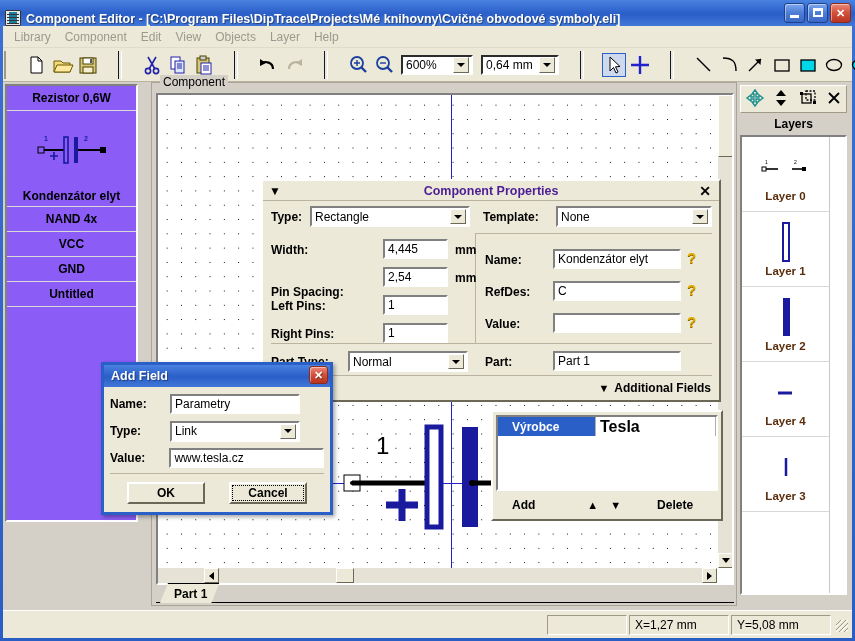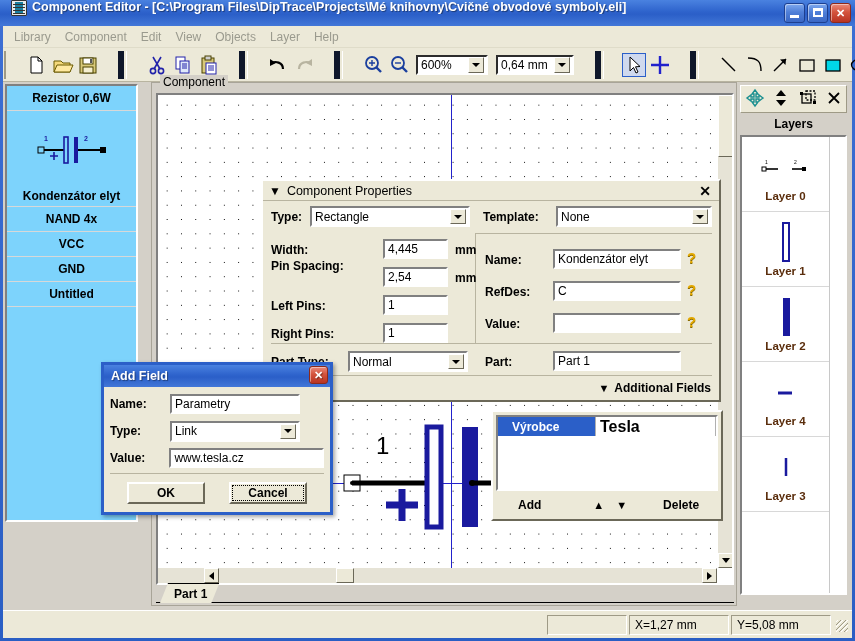--- a/index.html
+++ b/index.html
@@ -17,22 +17,22 @@
   #app-window {
     position:absolute; left:0; top:0; width:855px; height:641px;
     background: linear-gradient(to bottom,#3d6fd4 0%, #2a5ec4 100%);
     padding: 3px 3px 3px 3px;
   }
 
   
   #titlebar {
     position:absolute; left:0; top:0; width:855px; height:26px;
     background: linear-gradient(to bottom, #4a82e0 0%, #2e63cc 45%, #2b5fc8 55%, #4277d8 100%);
-    display:flex; align-items:flex-start;
-    padding-left:11px;
+    display:flex; align-items:flex-end;
+    padding-left:5px;
   }
   #titlebar .tb-icon {
     width:16px; height:16px; margin-right:5px; position:relative;
     background:#e8e8e8; border:1px solid #333; border-radius:1px;
     flex:0 0 auto;
   }
   #titlebar .tb-icon:before{
     content:""; position:absolute; left:3px; top:1px; width:8px; height:12px;
     background:#1a7fa0;
   }
@@ -70,21 +70,21 @@
     padding:3px 7px; font-size:12px; color:#9a9a8e; white-space:nowrap;
   }
 
   
   #toolbar {
     position:absolute; left:3px; top:48px; width:849px; height:34px;
     background:#ece9d8; display:flex; align-items:center;
     border-bottom:1px solid #b8b4a0;
   }
   .tgrp { display:flex; align-items:center; height:28px; padding:0 17px;
-          border-left:1px solid #fff; border-right:6px solid #0f172a; margin:0 1px; }
+          border-left:1px solid #fff; border-right:1px solid #0f172a; margin:0 1px; }
   .tgrp:first-child { border-left:2px solid #9e9a86; }
   .tbi { width:24px; height:24px; position:relative; margin:0 1px; cursor:default; }
   .tbi svg { display:block; }
   .tbi.sel { border:1px solid #2b5fc8; background:#cfd9ee; }
 
   .combo {
     height:20px; border:2px inset #dcd8cc; background:#fff;
     display:flex; align-items:center; position:relative;
     font-size:12px; margin:0 4px; padding-left:3px;
     border-top-color:#808080; border-left-color:#808080;
@@ -101,21 +101,21 @@
 
   
   #client {
     position:absolute; left:3px; top:82px; width:849px; height:528px;
     background:#d4d0c8;
   }
 
   
   #complist {
     position:absolute; left:2px; top:2px; width:133px; height:438px;
-    background:#7dd3fc; border:2px solid; border-color:#808080 #fff #fff #808080;
+    background:#8b5cf6; border:2px solid; border-color:#808080 #fff #fff #808080;
   }
   .cl-item {
     height:25px; border-bottom:1px solid #d8d8d8;
     display:flex; align-items:center; justify-content:center;
     font-size:12px; color:#000; font-weight:bold;
   }
   .cl-item.big { height:96px; flex-direction:column; justify-content:flex-end; padding-bottom:3px; }
   .cl-preview { flex:1; display:flex; align-items:center; justify-content:center; width:100%; }
 
   
@@ -178,21 +178,21 @@
     position:absolute; left:258px; top:97px; width:460px; height:223px;
     background:#ece9d8;
     border:2px solid; border-color:#fff #6b6858 #6b6858 #fff;
     font-size:12px;
   }
   #props .ph {
     height:20px; display:flex; align-items:center;
     padding:0 4px 0 6px; border-bottom:1px solid #b8b4a0;
   }
   #props .ph .tri { margin-right:6px; }
-  #props .ph .pht { font-weight:normal; font-size:12.5px; color:#000000; flex:1; }
+  #props .ph .pht { font-weight:bold; font-size:12.5px; color:#4c1d95; flex:1;text-align:center; }
   #props .ph .pclose { font-weight:bold; font-size:14px; color:#000; padding:0 4px; line-height:1; }
 
   .fld-label { font-weight:bold; font-size:12px; color:#000; }
   .tinput {
     background:#fff; border:2px solid; border-color:#808080 #fff #fff #808080;
     height:20px; display:flex; align-items:center; padding-left:3px;
     font-size:12px; color:#000; overflow:hidden; white-space:nowrap;
   }
   .tcombo {
     background:#fff; border:2px solid; border-color:#808080 #fff #fff #808080;
@@ -601,21 +601,21 @@
         <span class="b"></span>
       </div>
 
       <div class="vdiv" style="left:212px; top:52px; height:110px;"></div>
       <div class="hdiv" style="left:212px; top:52px; width:237px;"></div>
 
       <div style="position:absolute; left:8px; top:62px;" class="fld-label">Width:</div>
       <div class="tinput" style="position:absolute; left:120px; top:58px; width:65px;">4,445</div>
       <div style="position:absolute; left:192px; top:62px;" class="unit">mm</div>
 
-      <div style="position:absolute; left:8px; top:78px;" class="fld-label">Pin Spacing:</div>
+      <div style="position:absolute; left:8px; top:104px;" class="fld-label">Pin Spacing:</div>
       <div class="tinput" style="position:absolute; left:120px; top:86px; width:65px;">2,54</div>
       <div style="position:absolute; left:192px; top:90px;" class="unit">mm</div>
 
       <div style="position:absolute; left:8px; top:118px;" class="fld-label">Left Pins:</div>
       <div class="tinput" style="position:absolute; left:120px; top:114px; width:65px;">1</div>
 
       <div style="position:absolute; left:8px; top:146px;" class="fld-label">Right Pins:</div>
       <div class="tinput" style="position:absolute; left:120px; top:142px; width:65px;">1</div>
 
       <div style="position:absolute; left:222px; top:72px;" class="fld-label">Name:</div>
@@ -649,21 +649,21 @@
     </div>
 
     <div id="addfields">
       <div id="aftable">
         <div class="row">
           <div class="c1">Výrobce</div>
           <div class="c2">Tesla</div>
         </div>
       </div>
       <div id="afbar">
-        <span class="ab" style="margin-left:22px;text-align:right;">Add</span>
+        <span class="ab" style="margin-left:16px;text-align:right;">Add</span>
         <span style="margin-left:52px; font-size:11px;">▲</span>
         <span style="margin-left:12px; font-size:11px;">▼</span>
         <span class="ab" style="margin-left:36px;">Delete</span>
       </div>
     </div>
 
   </div>
 
   <div id="layerspanel">
     <div id="lp-toolbar">

